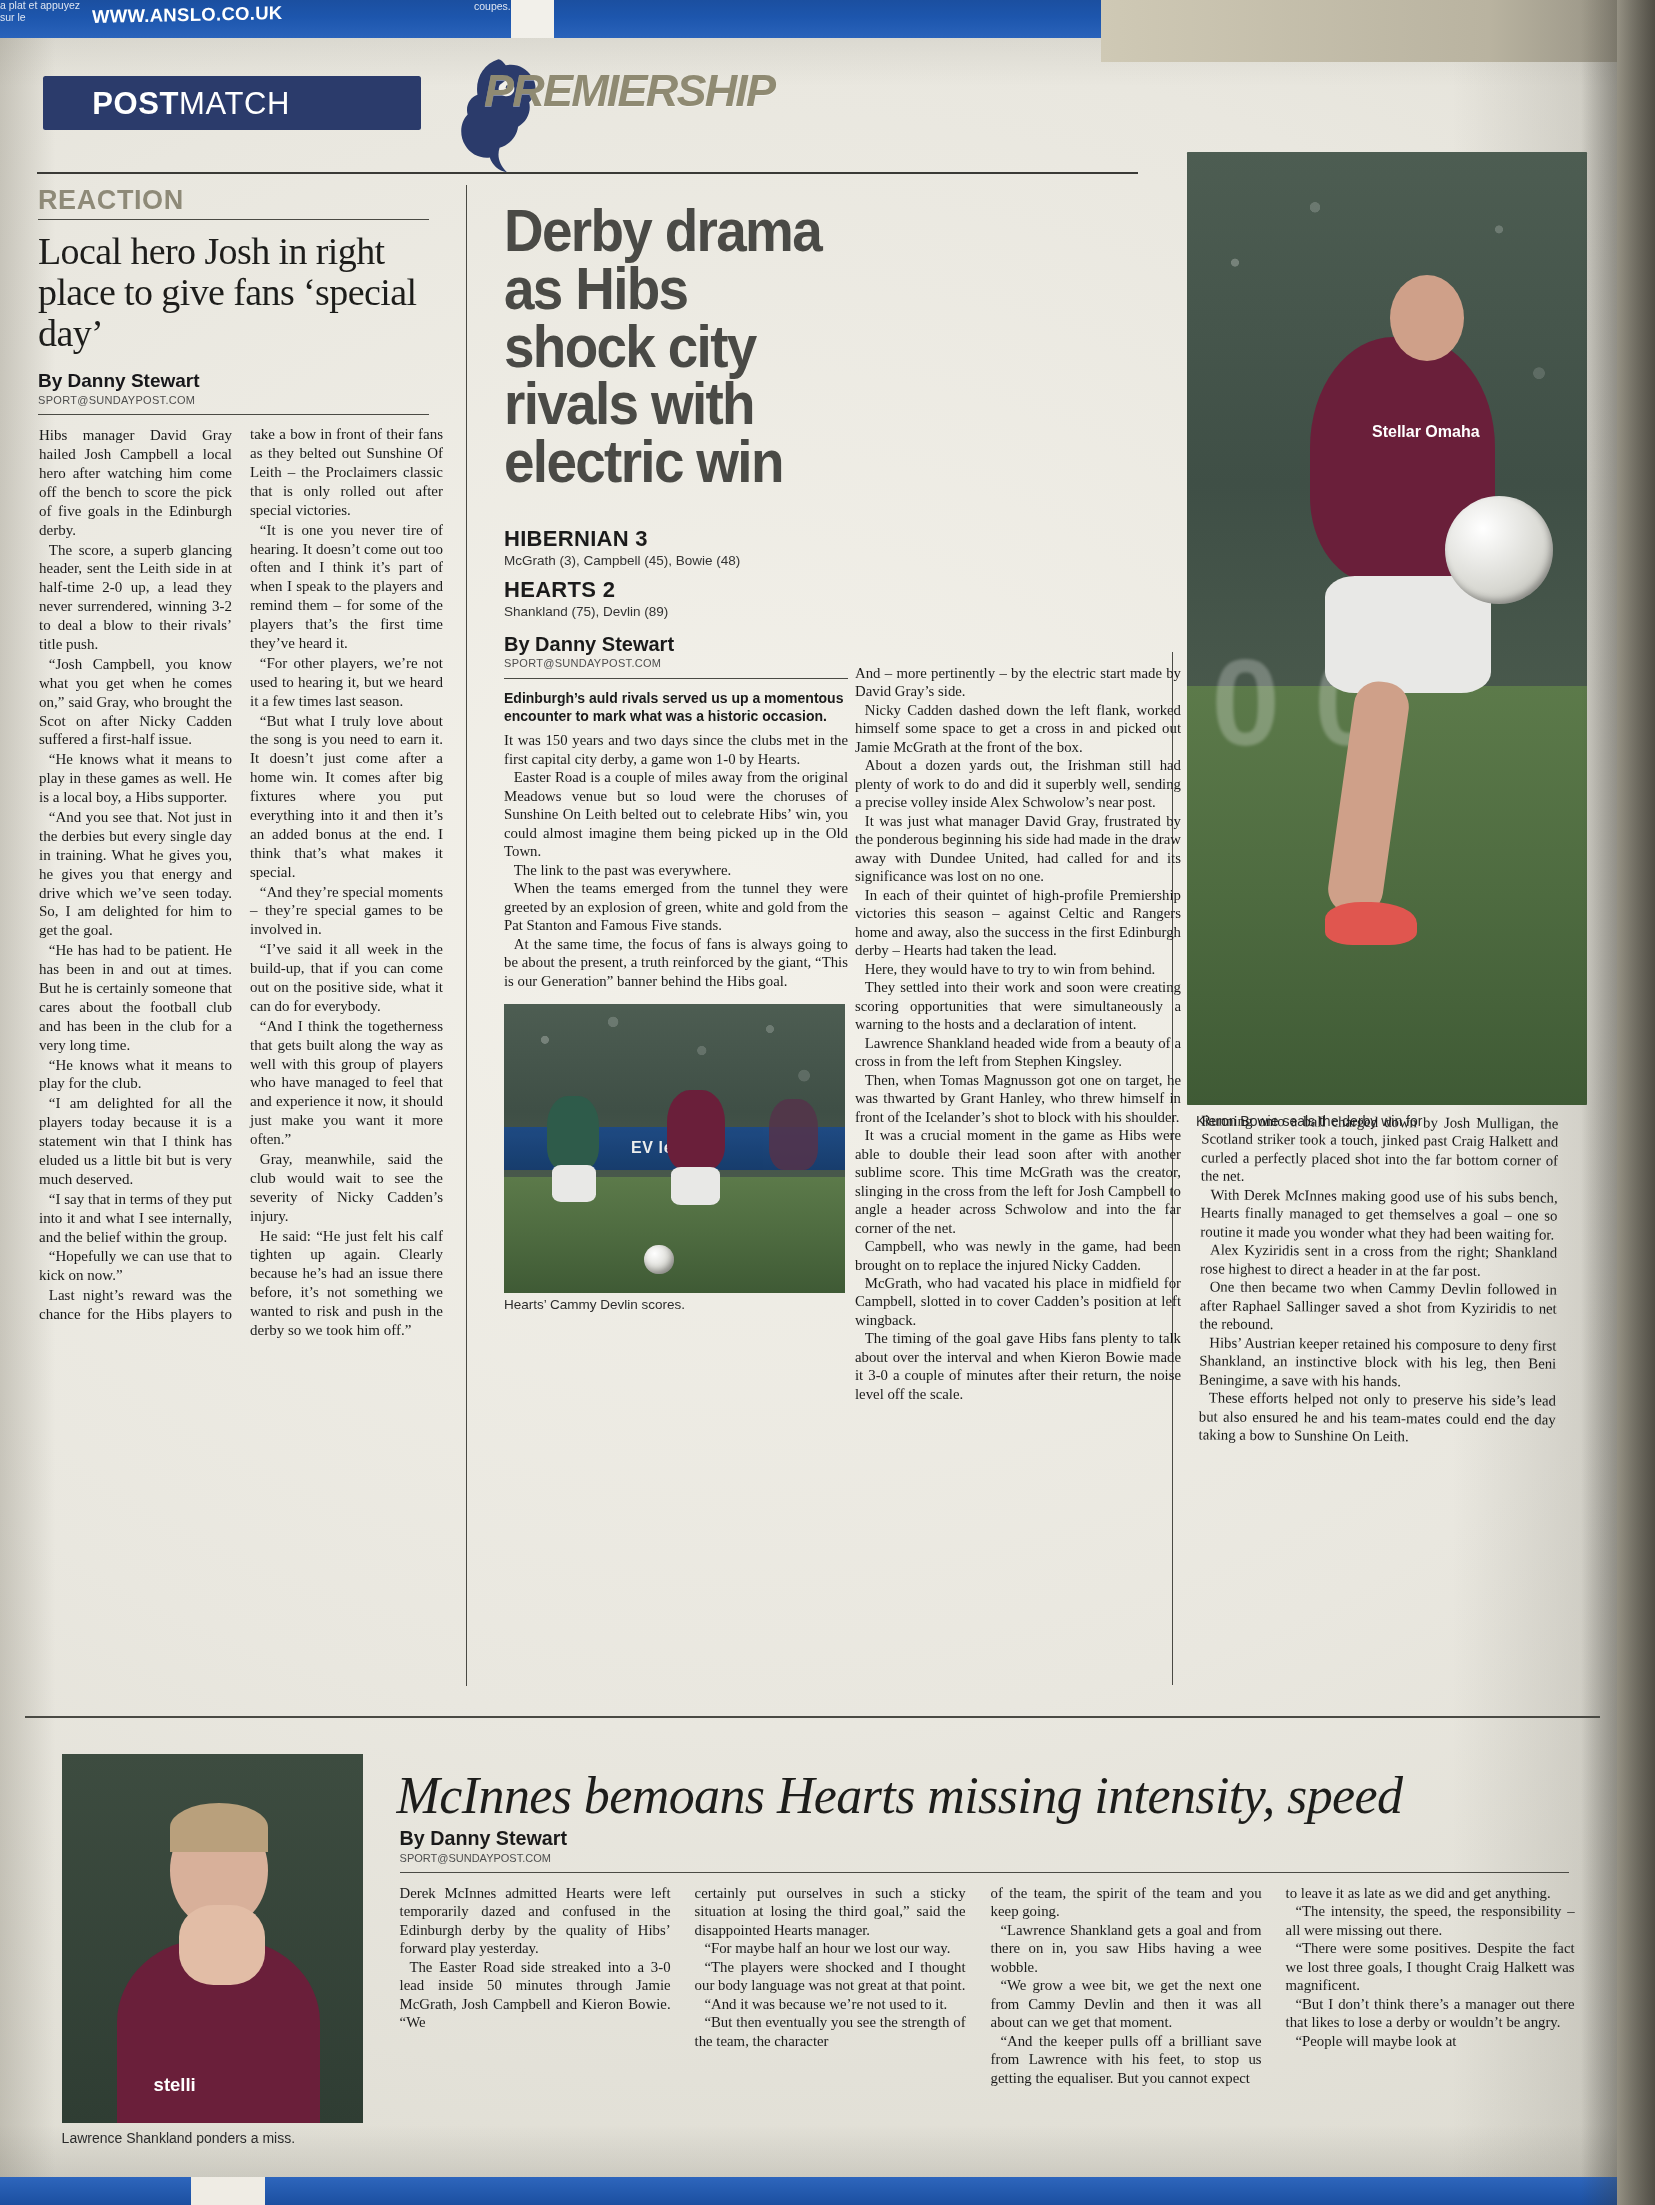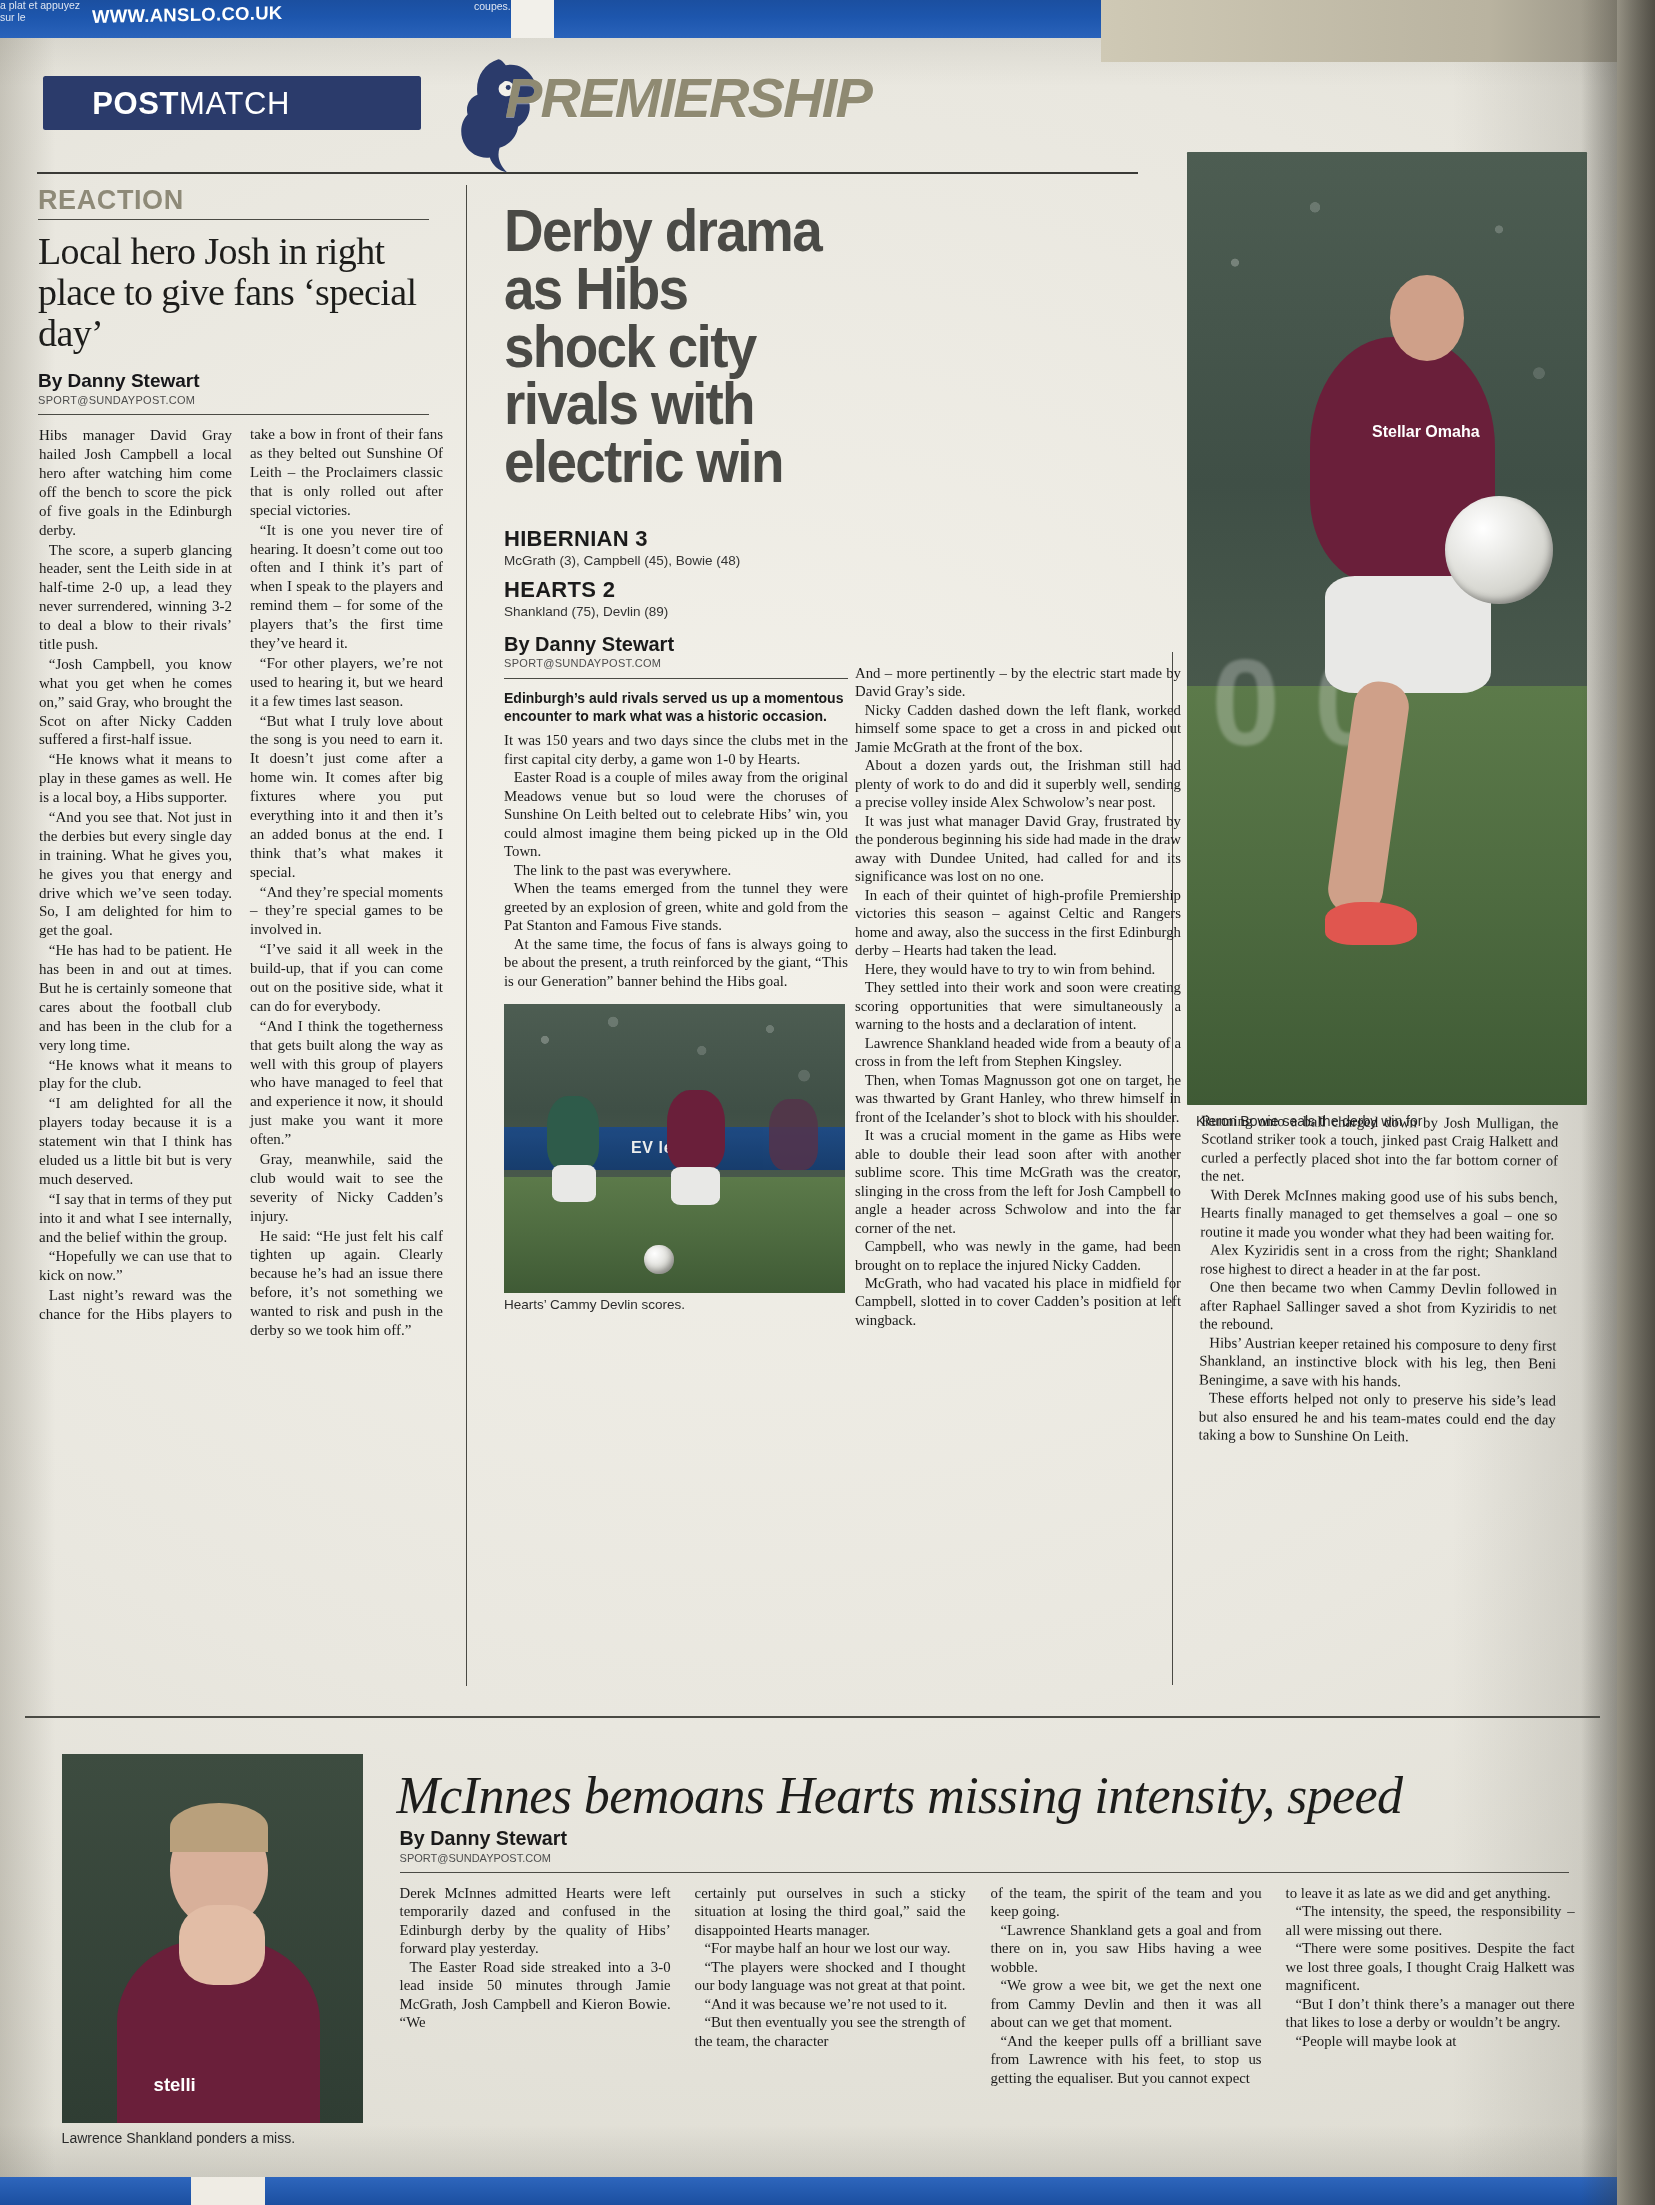--- a/index.html
+++ b/index.html
@@ -104,25 +104,25 @@
     left: 49px; top: 9.8px;
     font-family: "Liberation Sans", sans-serif;
     font-size: 31px;
     letter-spacing: 0.6px;
     color: #fff;
   }
   .pm-badge .txt b { font-weight: bold; }
   .pm-badge .txt span.thin { font-weight: normal; }
   .premiership {
     position: absolute;
-    left: 468px; top: 6.2px;
+    left: 447px; top: 6.2px;
     font-family: "Liberation Sans", sans-serif;
     font-weight: bold;
     font-style: italic;
-    font-size: 56px;
+    font-size: 45px;
     letter-spacing: -1.8px;
     color: #8f8a72;
     text-shadow: 0 1.2px 0 rgba(255,255,255,.4);
   }
   .lion {
     position: absolute;
     left: 369px; top: -6.2px;
     width: 154px; height: 123px;
   }
   .mast-rule {
@@ -516,20 +516,21 @@
     <p>About a dozen yards out, the Irishman still had plenty of work to do and did it superbly well, sending a precise volley inside Alex Schwolow’s near post.</p>
     <p>It was just what manager David Gray, frustrated by the ponderous beginning his side had made in the draw away with Dundee United, had called for and its significance was lost on no one.</p>
     <p>In each of their quintet of high-profile Premiership victories this season – against Celtic and Rangers home and away, also the success in the first Edinburgh derby – Hearts had taken the lead.</p>
     <p>Here, they would have to try to win from behind.</p>
     <p>They settled into their work and soon were creating scoring opportunities that were simultaneously a warning to the hosts and a declaration of intent.</p>
     <p>Lawrence Shankland headed wide from a beauty of a cross in from the left from Stephen Kingsley.</p>
     <p>Then, when Tomas Magnusson got one on target, he was thwarted by Grant Hanley, who threw himself in front of the Icelander’s shot to block with his shoulder.</p>
     <p>It was a crucial moment in the game as Hibs were able to double their lead soon after with another sublime score. This time McGrath was the creator, slinging in the cross from the left for Josh Campbell to angle a header across Schwolow and into the far corner of the net.</p>
     <p>Campbell, who was newly in the game, had been brought on to replace the injured Nicky Cadden.</p>
     <p>McGrath, who had vacated his place in midfield for Campbell, slotted in to cover Cadden’s position at left wingback.</p>
+    <p>The timing of the goal gave Hibs fans plenty to talk about over the interval and when Kieron Bowie made it 3-0 a couple of minutes after their return, the noise level off the scale.</p>
   </div>
 
   <div class="photo photo-main">
     <div class="pitch">
       <div class="crowd-bg" style="height:58%;"></div>
       <div class="grass" style="height:44%;"></div>
 
       <div style="position:absolute; left:24.6px; top:480px; font-family:'Liberation Sans',sans-serif; font-weight:bold; font-size:123px; color:rgba(255,255,255,.25); filter:blur(1.8px);">0 0</div>
 
       <div class="player-shirt" style="left:123px; top:185px; width:185px; height:246px; border-radius:45% 45% 35% 35%;"></div>

